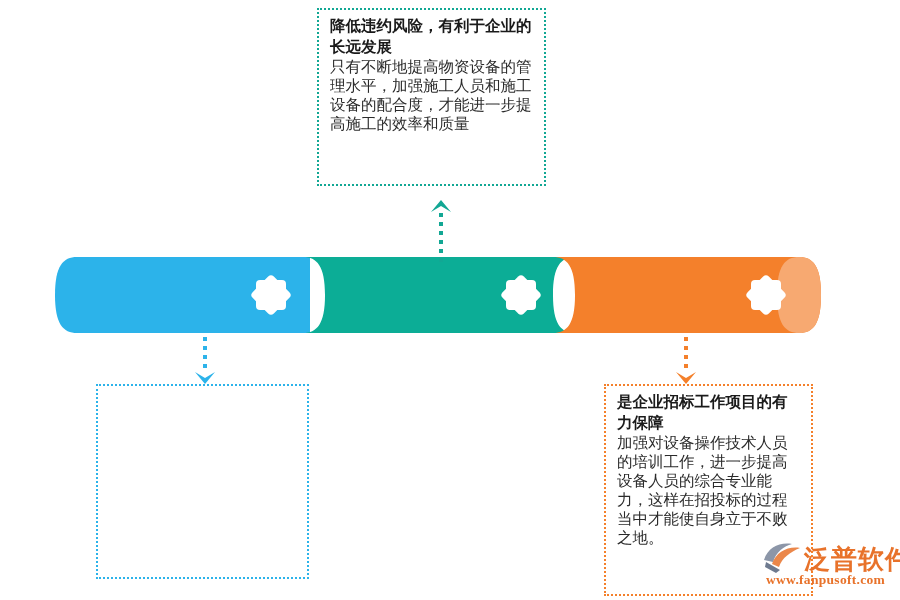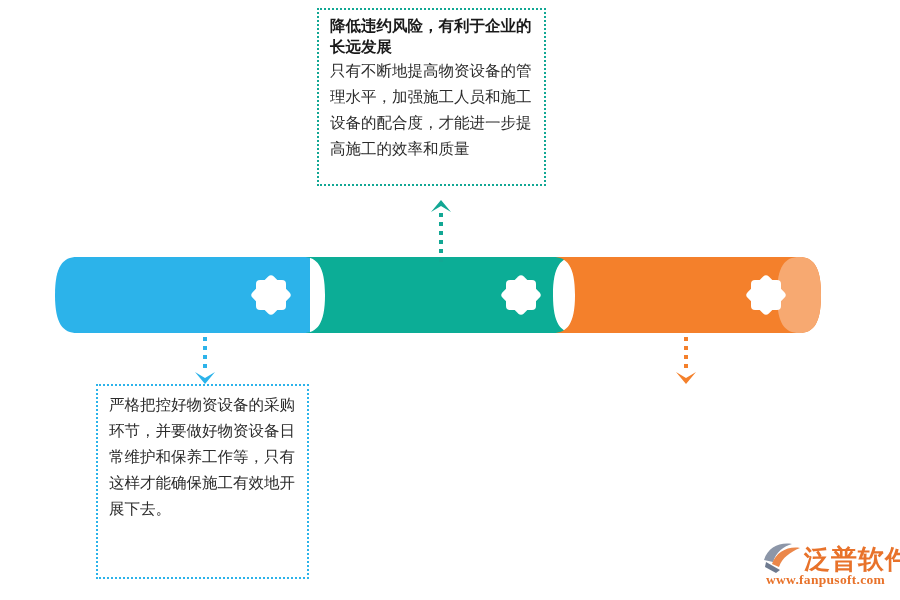--- a/index.html
+++ b/index.html
@@ -31,21 +31,21 @@
   .callout .c-title {
     font-weight: bold;
     font-size: 15.5px;
     line-height: 21px;
     color: #1a1a1a;
     letter-spacing: 0px;
     margin: 0 0 0 0;
   }
   .callout .c-body {
     font-size: 15.5px;
-    line-height: 26px;
+    line-height: 19px;
     color: #2b2b2b;
     margin: 0;
     letter-spacing: 0px;
   }
 
   #box-top {
     left: 317px;
     top: 8px;
     width: 229px;
     height: 178px;
@@ -177,23 +177,26 @@
     <line x1="13" y1="0" x2="13" y2="44" stroke="#F4802B" stroke-width="4" stroke-dasharray="4 5" stroke-linecap="butt"></line>
     <path d="M 3,44 L 13,56 L 23,44 L 13,50 Z" fill="#F4802B"></path>
   </svg>
 
   <div class="callout" id="box-top">
     <div class="c-title">降低违约风险，有利于企业的长远发展</div>
     <div class="c-body">只有不断地提高物资设备的管理水平，加强施工人员和施工设备的配合度，才能进一步提高施工的效率和质量</div>
   </div>
 
   <div class="callout" id="box-bl">
-    <div class="c-body">严格把控好物资设备的采购环节，并要做好物资设备日常维护和保养工作等，只有这样才能确保施工有效地开展下去。</div>
-  </div>
-
+  </div>
+
+  <div class="callout" id="box-br">
+    <div class="c-title">是企业招标工作项目的有力保障</div>
+    <div class="c-body">加强对设备操作技术人员的培训工作，进一步提高设备人员的综合专业能力，这样在招投标的过程当中才能使自身立于不败之地。</div>
+  </div>
 
   <div id="logo">
     <svg class="logo-mark" viewBox="0 0 44 34">
       <path d="M 2,20 C 6,7 18,2 30,4 C 22,6 14,12 11,22 Z" fill="#8C96A8"></path>
       <path d="M 10,24 C 14,12 26,6 38,8 C 28,12 20,18 17,27 Z" fill="#E8722A" opacity="0.85"></path>
       <path d="M 4,22 L 18,30 L 14,33 L 3,27 Z" fill="#6E7A8F"></path>
     </svg>
     <div class="logo-cn">泛普软件</div>
     <div class="logo-url">www.fanpusoft.com</div>
   </div>

